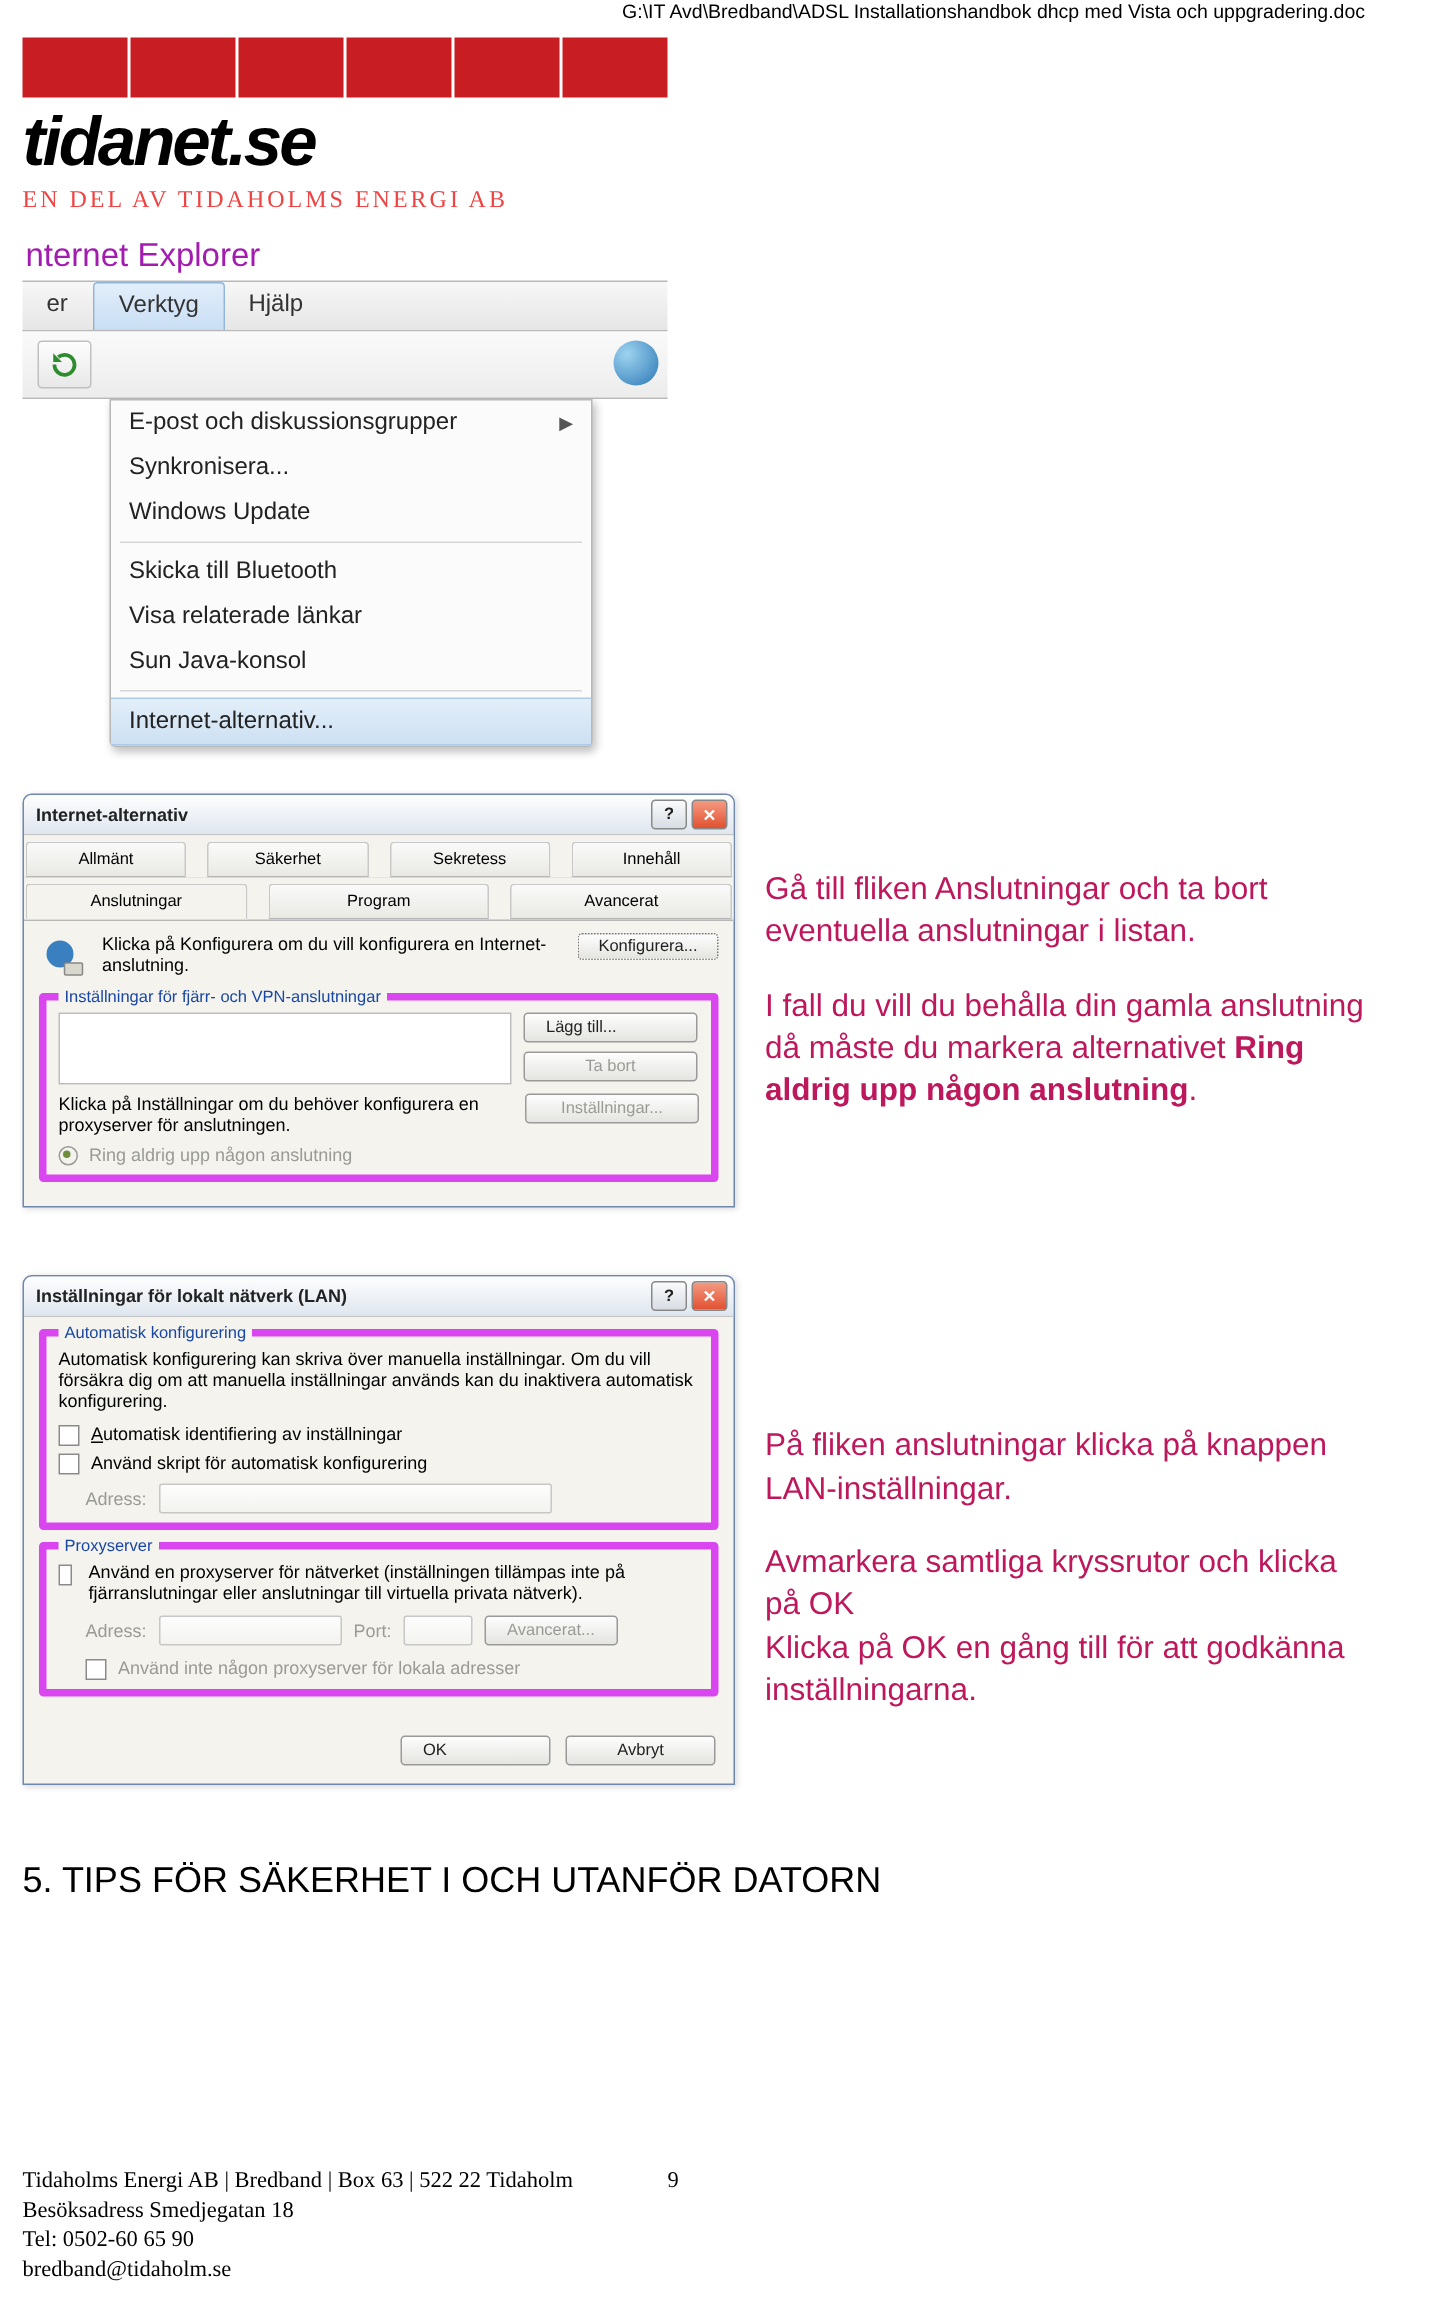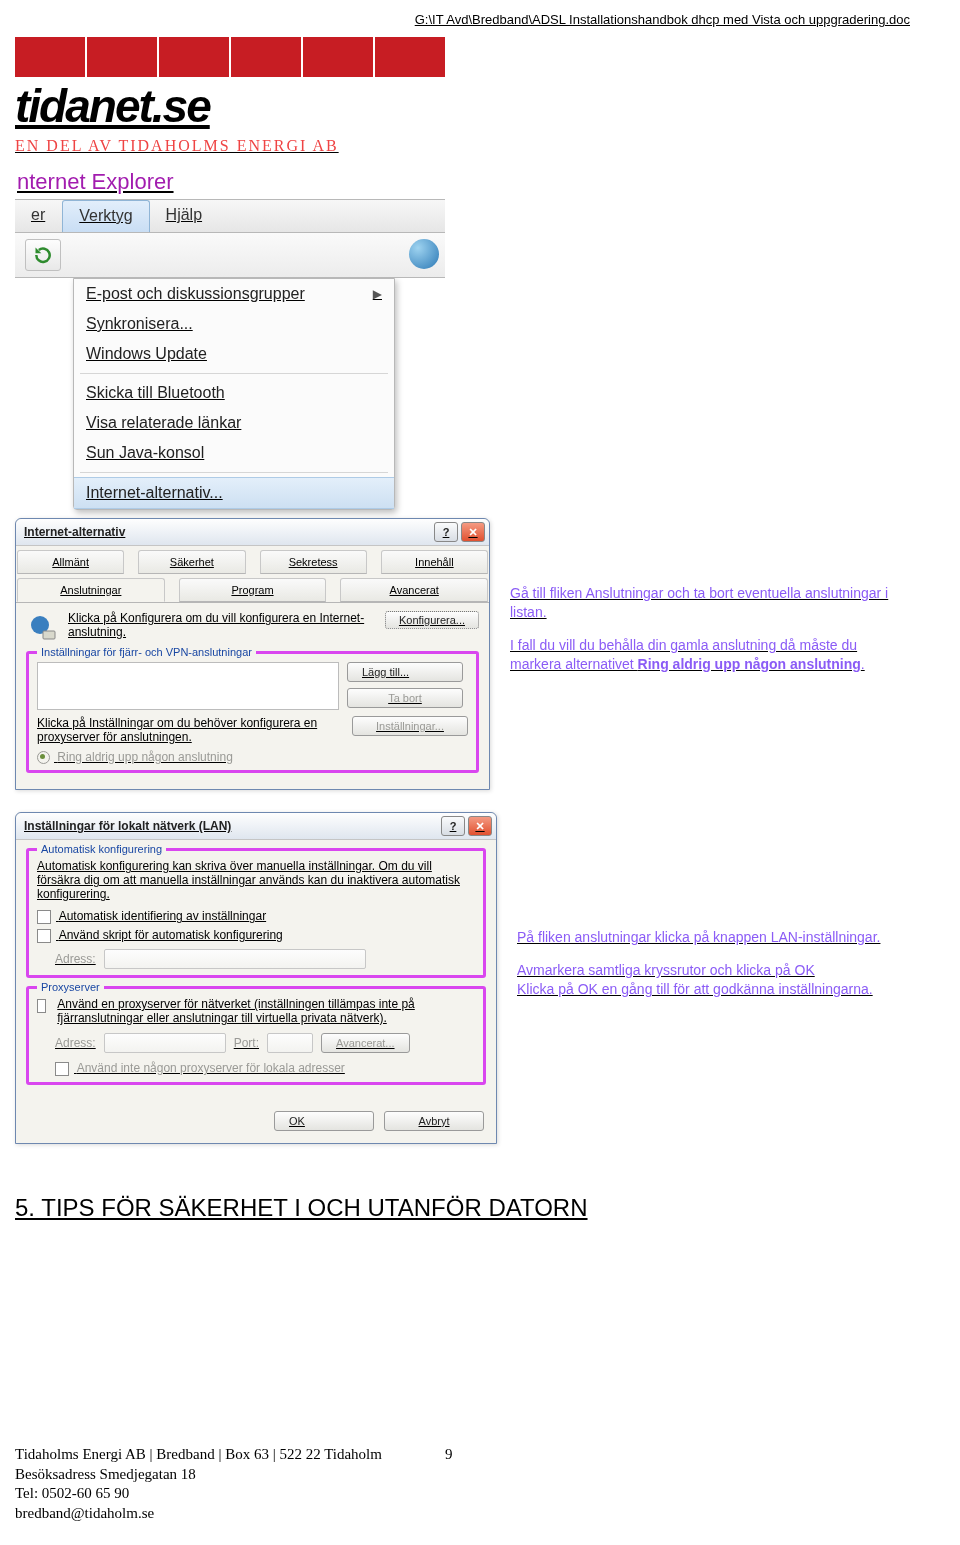--- a/index.html
+++ b/index.html
@@ -1,16 +1,16 @@
 <!DOCTYPE html>
 <html><head>
 <meta charset="utf-8">
 <style>
   html,body{margin:0;padding:0;font-family:Arial,Helvetica,sans-serif;background:#fff;color:#000;}
-  .page{width:960px;min-height:1545px;position:relative;box-sizing:border-box;padding:12px 50px 30px 15px;text-decoration:underline;}
+  .page{width:960px;min-height:1545px;position:relative;box-sizing:border-box;padding:0 50px 30px 15px;}
   .header-path{font-size:13px;text-align:right;color:#000;}
   
   .logo-block{margin-top:10px;}
   .logo-bars{display:flex;gap:2px;}
   .logo-bars div{width:70px;height:40px;background:#c71d23;}
   .logo-text{font-size:46px;font-weight:bold;font-style:italic;letter-spacing:-2px;color:#000;margin-top:2px;}
   .logo-sub{font-family:"Times New Roman",serif;font-size:16px;letter-spacing:2px;color:#ef4444;margin-top:4px;}
   
   .ie-block{margin-top:8px;width:430px;}
   .ie-title{font-family:Tahoma,Arial,sans-serif;font-size:22px;color:#a21caf;padding:6px 0 4px 2px;}
@@ -20,41 +20,41 @@
   .ie-toolbar{height:44px;border-bottom:1px solid #b8b8b8;background:linear-gradient(#fafafa,#ececec);position:relative;}
   .ie-refresh{position:absolute;left:10px;top:6px;width:34px;height:30px;border:1px solid #c0c0c0;border-radius:3px;background:linear-gradient(#fdfdfd,#e8e8e8);display:flex;align-items:center;justify-content:center;}
   .ie-refresh svg{width:20px;height:20px;}
   .ie-globe{position:absolute;right:6px;top:6px;width:30px;height:30px;border-radius:50%;background:radial-gradient(circle at 30% 30%,#9ed3f0,#2b78b5);}
   .ie-dropdown{margin-left:58px;width:320px;background:#fbfbfb;border:1px solid #b8b8b8;border-radius:0 0 4px 4px;font-family:Tahoma,Arial,sans-serif;font-size:16px;color:#222;box-shadow:2px 3px 6px rgba(0,0,0,0.25);}
   .ie-dropdown .item{padding:6px 12px;display:flex;justify-content:space-between;align-items:center;}
   .ie-dropdown .sep{height:1px;background:#d6d6d6;margin:4px 6px;}
   .ie-dropdown .hl{background:linear-gradient(#e3effa,#cde0f2);border-top:1px solid #aecbe6;border-bottom:1px solid #aecbe6;}
   .arrow-right{font-size:12px;color:#555;}
   
-  .win{width:480px;border:1px solid #6e88b0;border-radius:6px 6px 0 0;background:#f4f3ee;margin-top:8px;font-family:Tahoma,Arial,sans-serif;font-size:12px;color:#000;box-shadow:1px 1px 4px rgba(0,0,0,0.15);}
+  .win{width:480px;border:1px solid #6e88b0;border-radius:6px 6px 0 0;background:#f4f3ee;margin-top:31px;font-family:Tahoma,Arial,sans-serif;font-size:12px;color:#000;box-shadow:1px 1px 4px rgba(0,0,0,0.15);}
   .win .titlebar{height:26px;background:linear-gradient(#fefefe,#dfe6ef);border-bottom:1px solid #c5c5c5;border-radius:6px 6px 0 0;display:flex;align-items:center;justify-content:space-between;padding:0 4px 0 8px;font-weight:bold;font-size:12px;color:#222;}
   .tb-btns{display:flex;gap:3px;}
   .tb-btn{width:22px;height:18px;border:1px solid #888;border-radius:3px;display:flex;align-items:center;justify-content:center;font-size:11px;background:linear-gradient(#fafbfc,#d8dde4);}
   .tb-btn.close{background:linear-gradient(#f49a82,#e15130);color:#fff;}
   .win .tabs{display:flex;border-bottom:1px solid #b6b6b6;background:#f4f3ee;font-size:11px;gap:12px;}
   .win .tab{flex:1;text-align:center;padding:5px 0;border:1px solid #c8c8c8;border-bottom:1px solid #b6b6b6;background:linear-gradient(#fafafa,#e9e9e4);border-radius:3px 3px 0 0;margin:4px 1px 0 1px;}
   .win .tab.active{background:#f4f3ee;border-bottom:1px solid #f4f3ee;font-weight:normal;}
   .win .body{padding:8px 10px;}
   .panelrow{display:flex;align-items:flex-start;gap:8px;margin-bottom:6px;}
   .icon-box{width:34px;height:34px;display:flex;align-items:center;justify-content:center;flex-shrink:0;}
   .btn{padding:3px 14px;border:1px solid #9a9a9a;border-radius:3px;background:linear-gradient(#fdfdfd,#e4e4e0);font-size:11px;color:#222;}
   .btn.dotted{border:1px dotted #777;padding:2px 13px;}
   .btn.disabled{color:#9a9a96;}
-  .groupbox{border:3px solid #d946ef;border-radius:3px;padding:8px 8px 6px 8px;margin-bottom:8px;position:relative;}
+  .groupbox{border:5px solid #d946ef;border-radius:3px;padding:8px 8px 6px 8px;margin-bottom:8px;position:relative;}
   .groupbox .legend{position:absolute;top:-8px;left:8px;background:#f4f3ee;padding:0 4px;color:#1947a3;font-size:11px;}
   .listbox{width:300px;height:46px;border:1px solid #bcbcbc;background:#fff;}
   .sidebtns{display:flex;flex-direction:column;gap:6px;align-items:flex-end;}
   .radio{width:11px;height:11px;border:1px solid #9a9a96;border-radius:50%;display:inline-block;vertical-align:middle;margin-right:4px;position:relative;}
   .radio.sel::after{content:"";position:absolute;left:2px;top:2px;width:5px;height:5px;border-radius:50%;background:#6b8f3c;}
-  .instr-right{font-family:Arial,sans-serif;font-size:14px;line-height:1.35;color:#8b5cf6;max-width:400px;}
+  .instr-right{font-family:Arial,sans-serif;font-size:21px;line-height:1.35;color:#be185d;max-width:400px;}
   .instr-right b{font-weight:bold;}
   .row-area{display:flex;gap:20px;align-items:flex-start;}
   
   .chk{width:12px;height:12px;border:1px solid #8a8a8a;background:#fff;display:inline-block;vertical-align:middle;margin-right:5px;}
   .inp{border:1px solid #c7c7c7;background:linear-gradient(#fdfdfd,#f3f3f0);height:18px;border-radius:2px;}
   .lbl-dis{color:#9a9a96;}
   .win .okrow{display:flex;justify-content:flex-end;gap:10px;padding:10px 12px 12px 0;}
   
   .sec5{font-family:Arial,sans-serif;font-size:24px;margin-top:50px;margin-left:0;}
   

